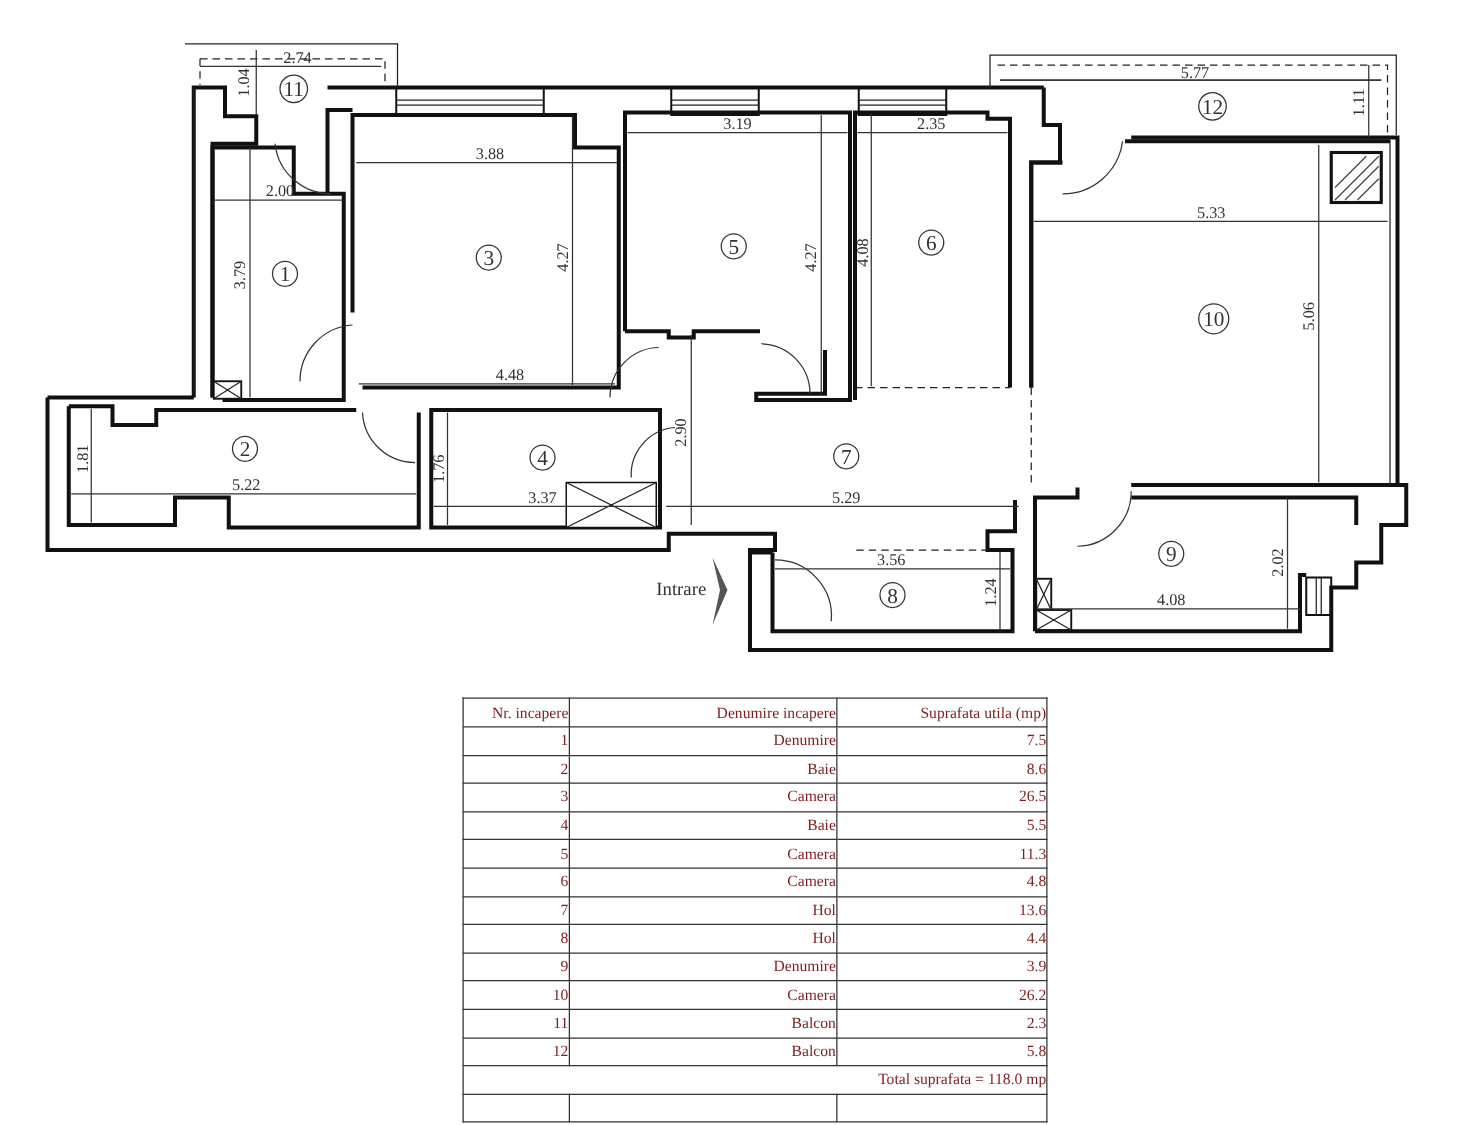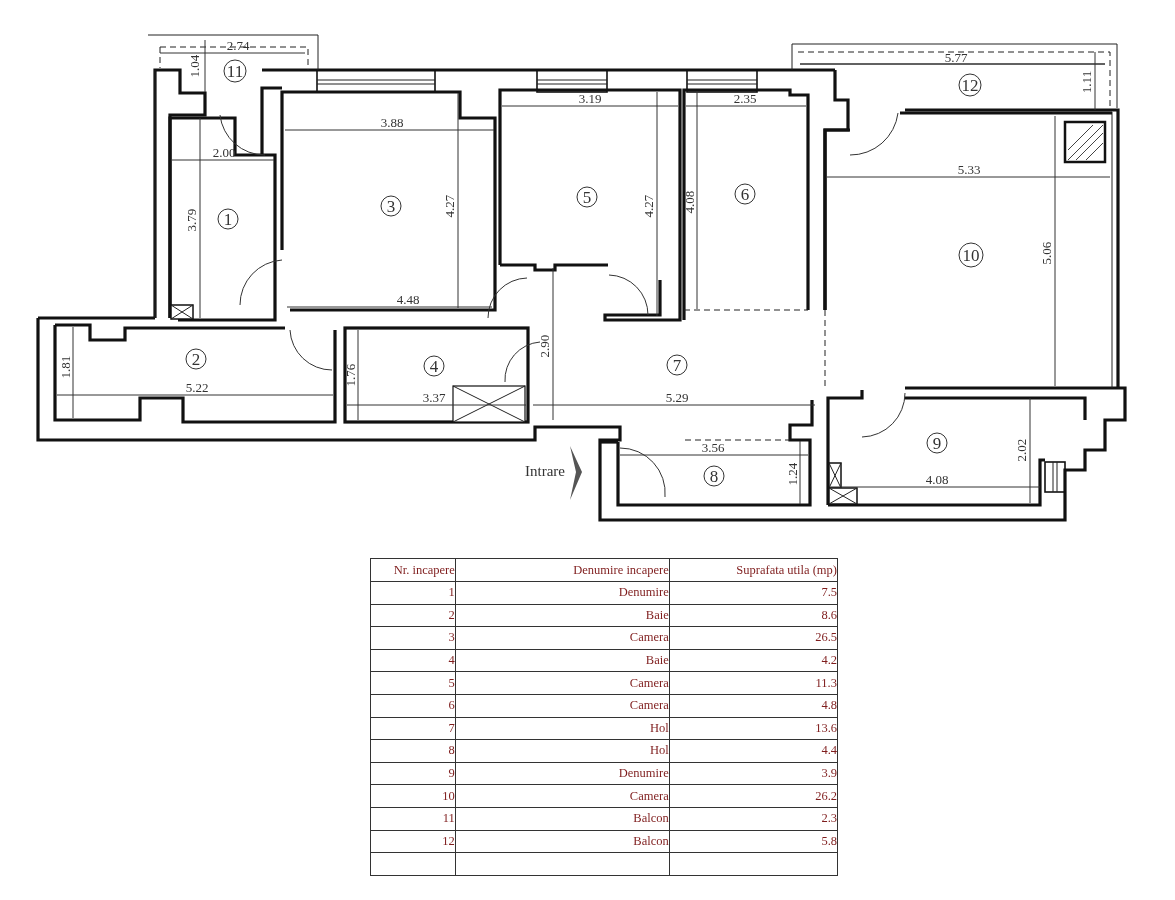--- a/index.html
+++ b/index.html
@@ -251,21 +251,21 @@
         <td>8.6</td>
       </tr>
   <tr>
         <td>3</td>
         <td>Camera</td>
         <td>26.5</td>
       </tr>
   <tr>
         <td>4</td>
         <td>Baie</td>
-        <td>4.2</td>
+        <td>5.5</td>
       </tr>
   <tr>
         <td>5</td>
         <td>Camera</td>
         <td>11.3</td>
       </tr>
   <tr>
         <td>6</td>
         <td>Camera</td>
         <td>4.8</td>
@@ -294,18 +294,21 @@
         <td>11</td>
         <td>Balcon</td>
         <td>2.3</td>
       </tr>
   <tr>
         <td>12</td>
         <td>Balcon</td>
         <td>5.8</td>
       </tr>
   <tr>
+        <td colspan="3">Total suprafata = 118.0 mp</td>
+      </tr>
+  <tr>
         <td></td>
         <td></td>
         <td></td>
       </tr>
 </tbody>
   </table>
 
 </body></html>

